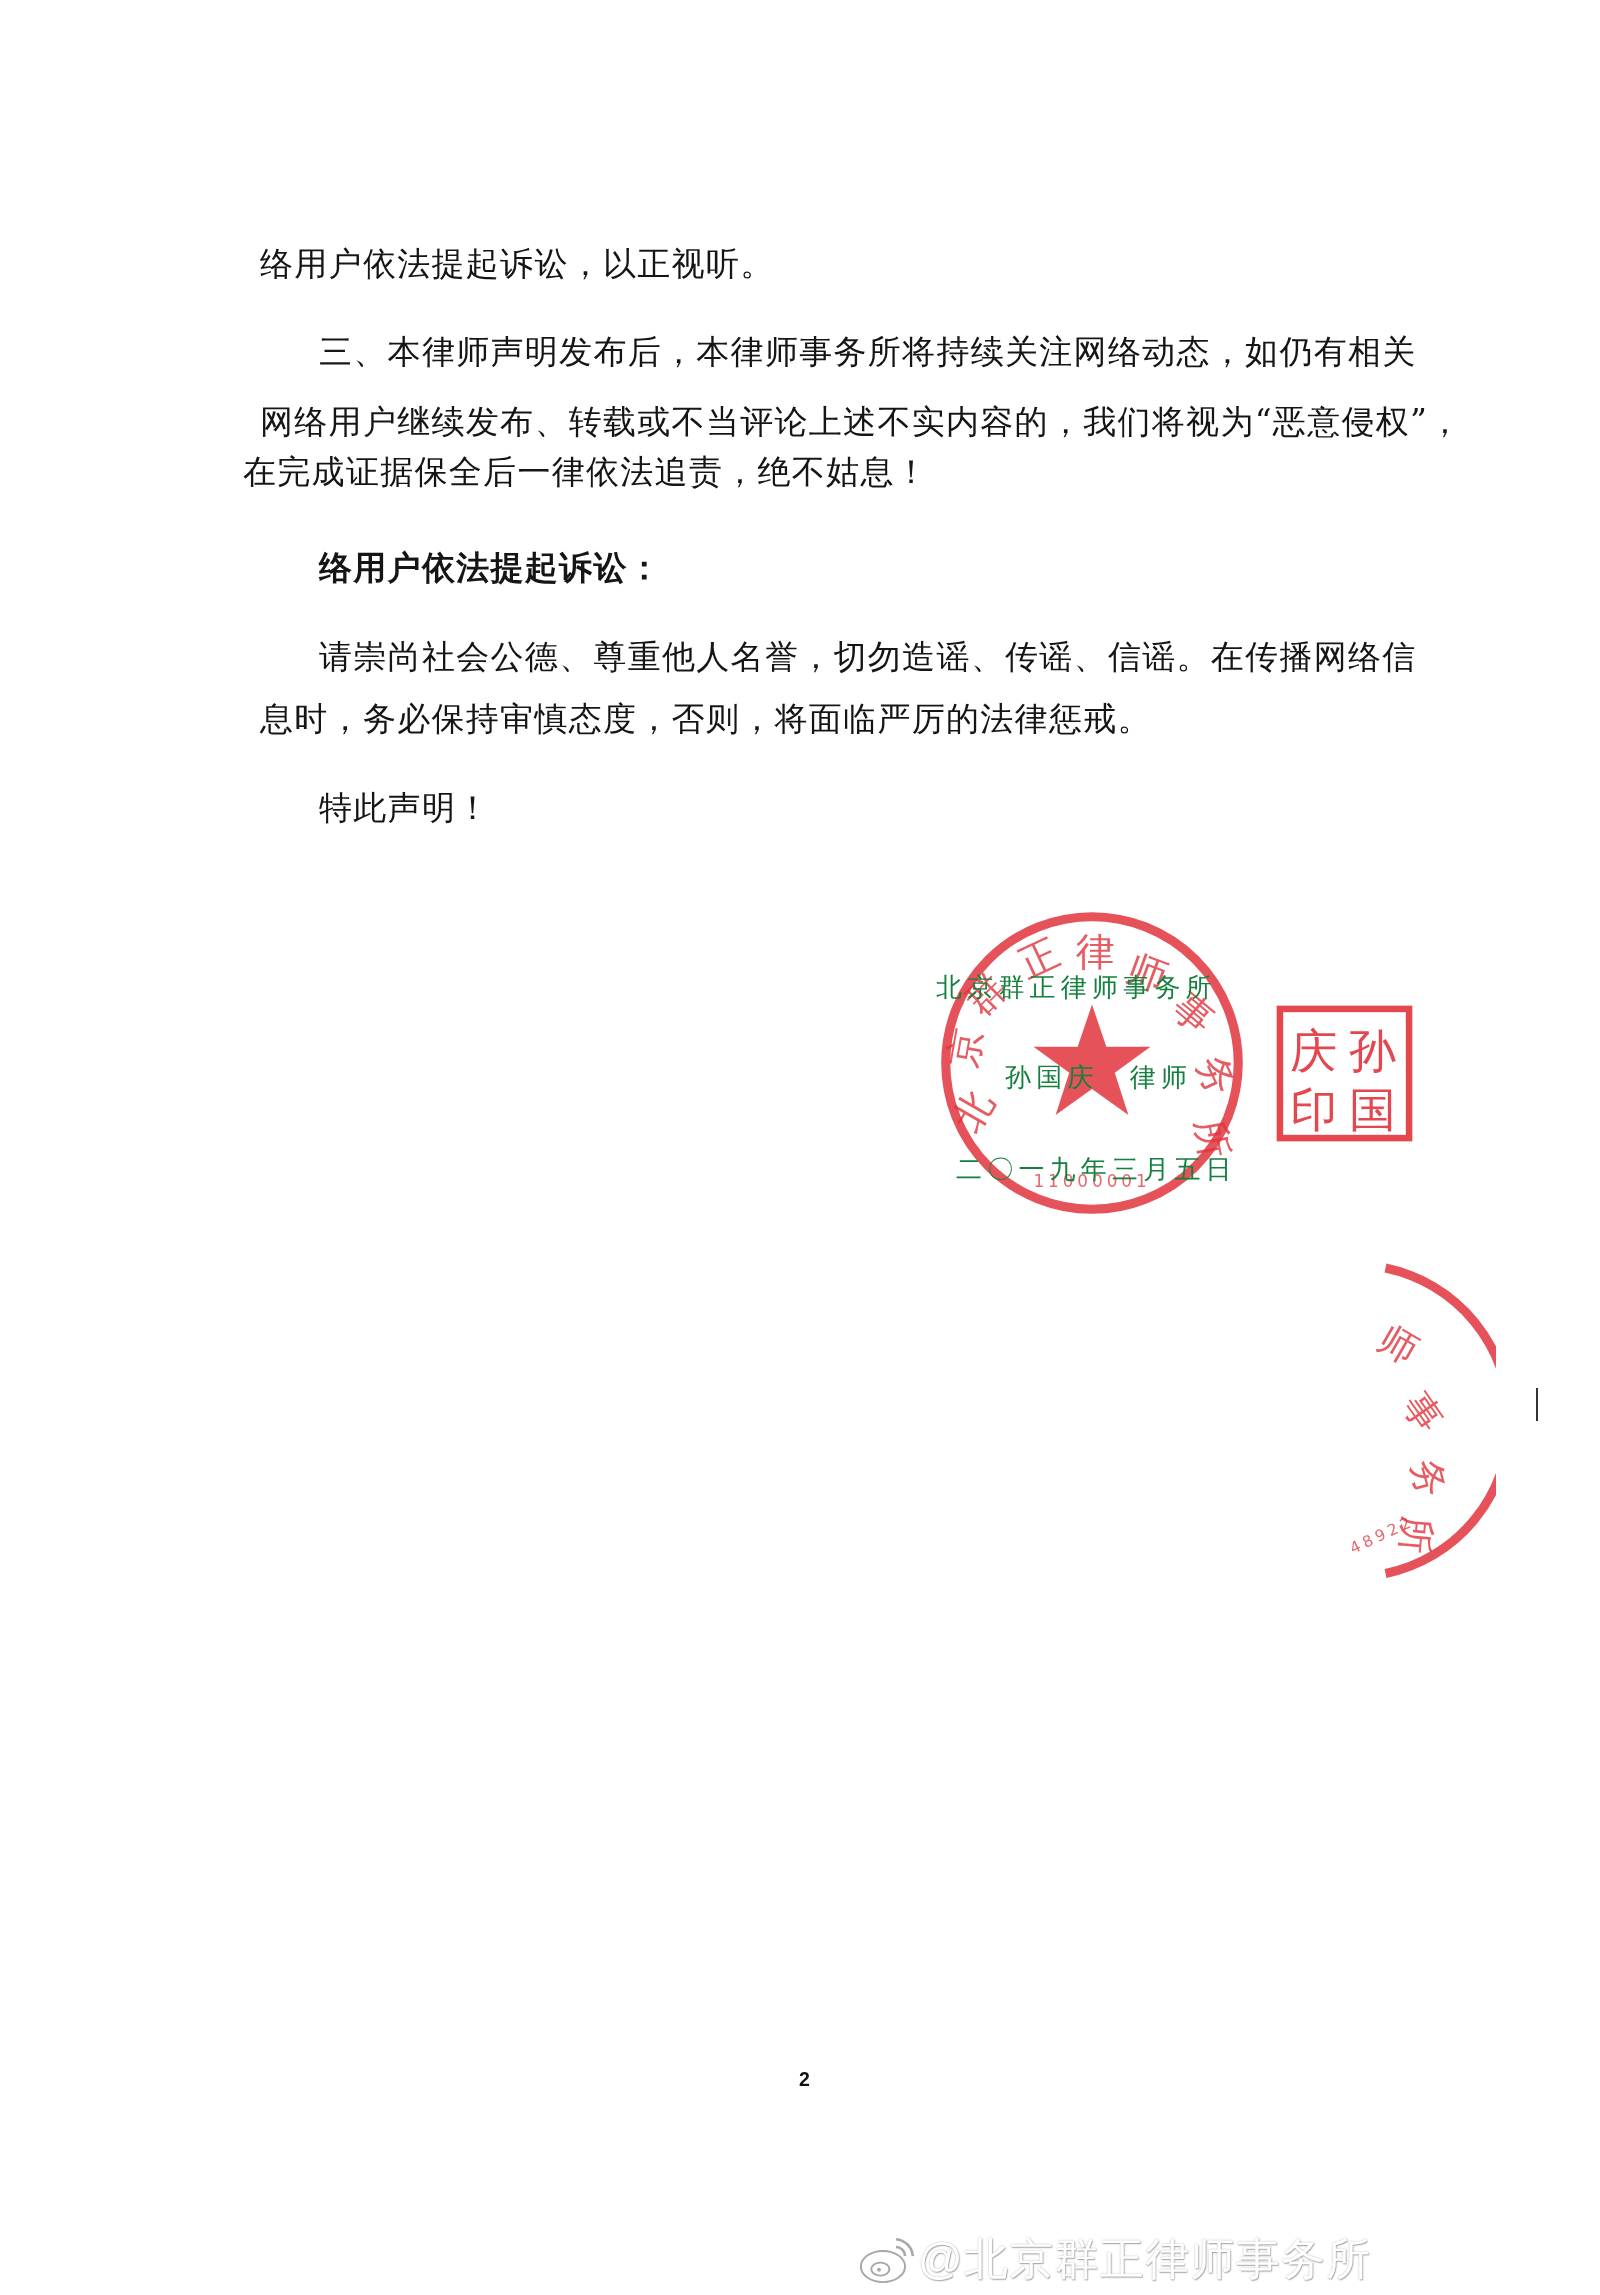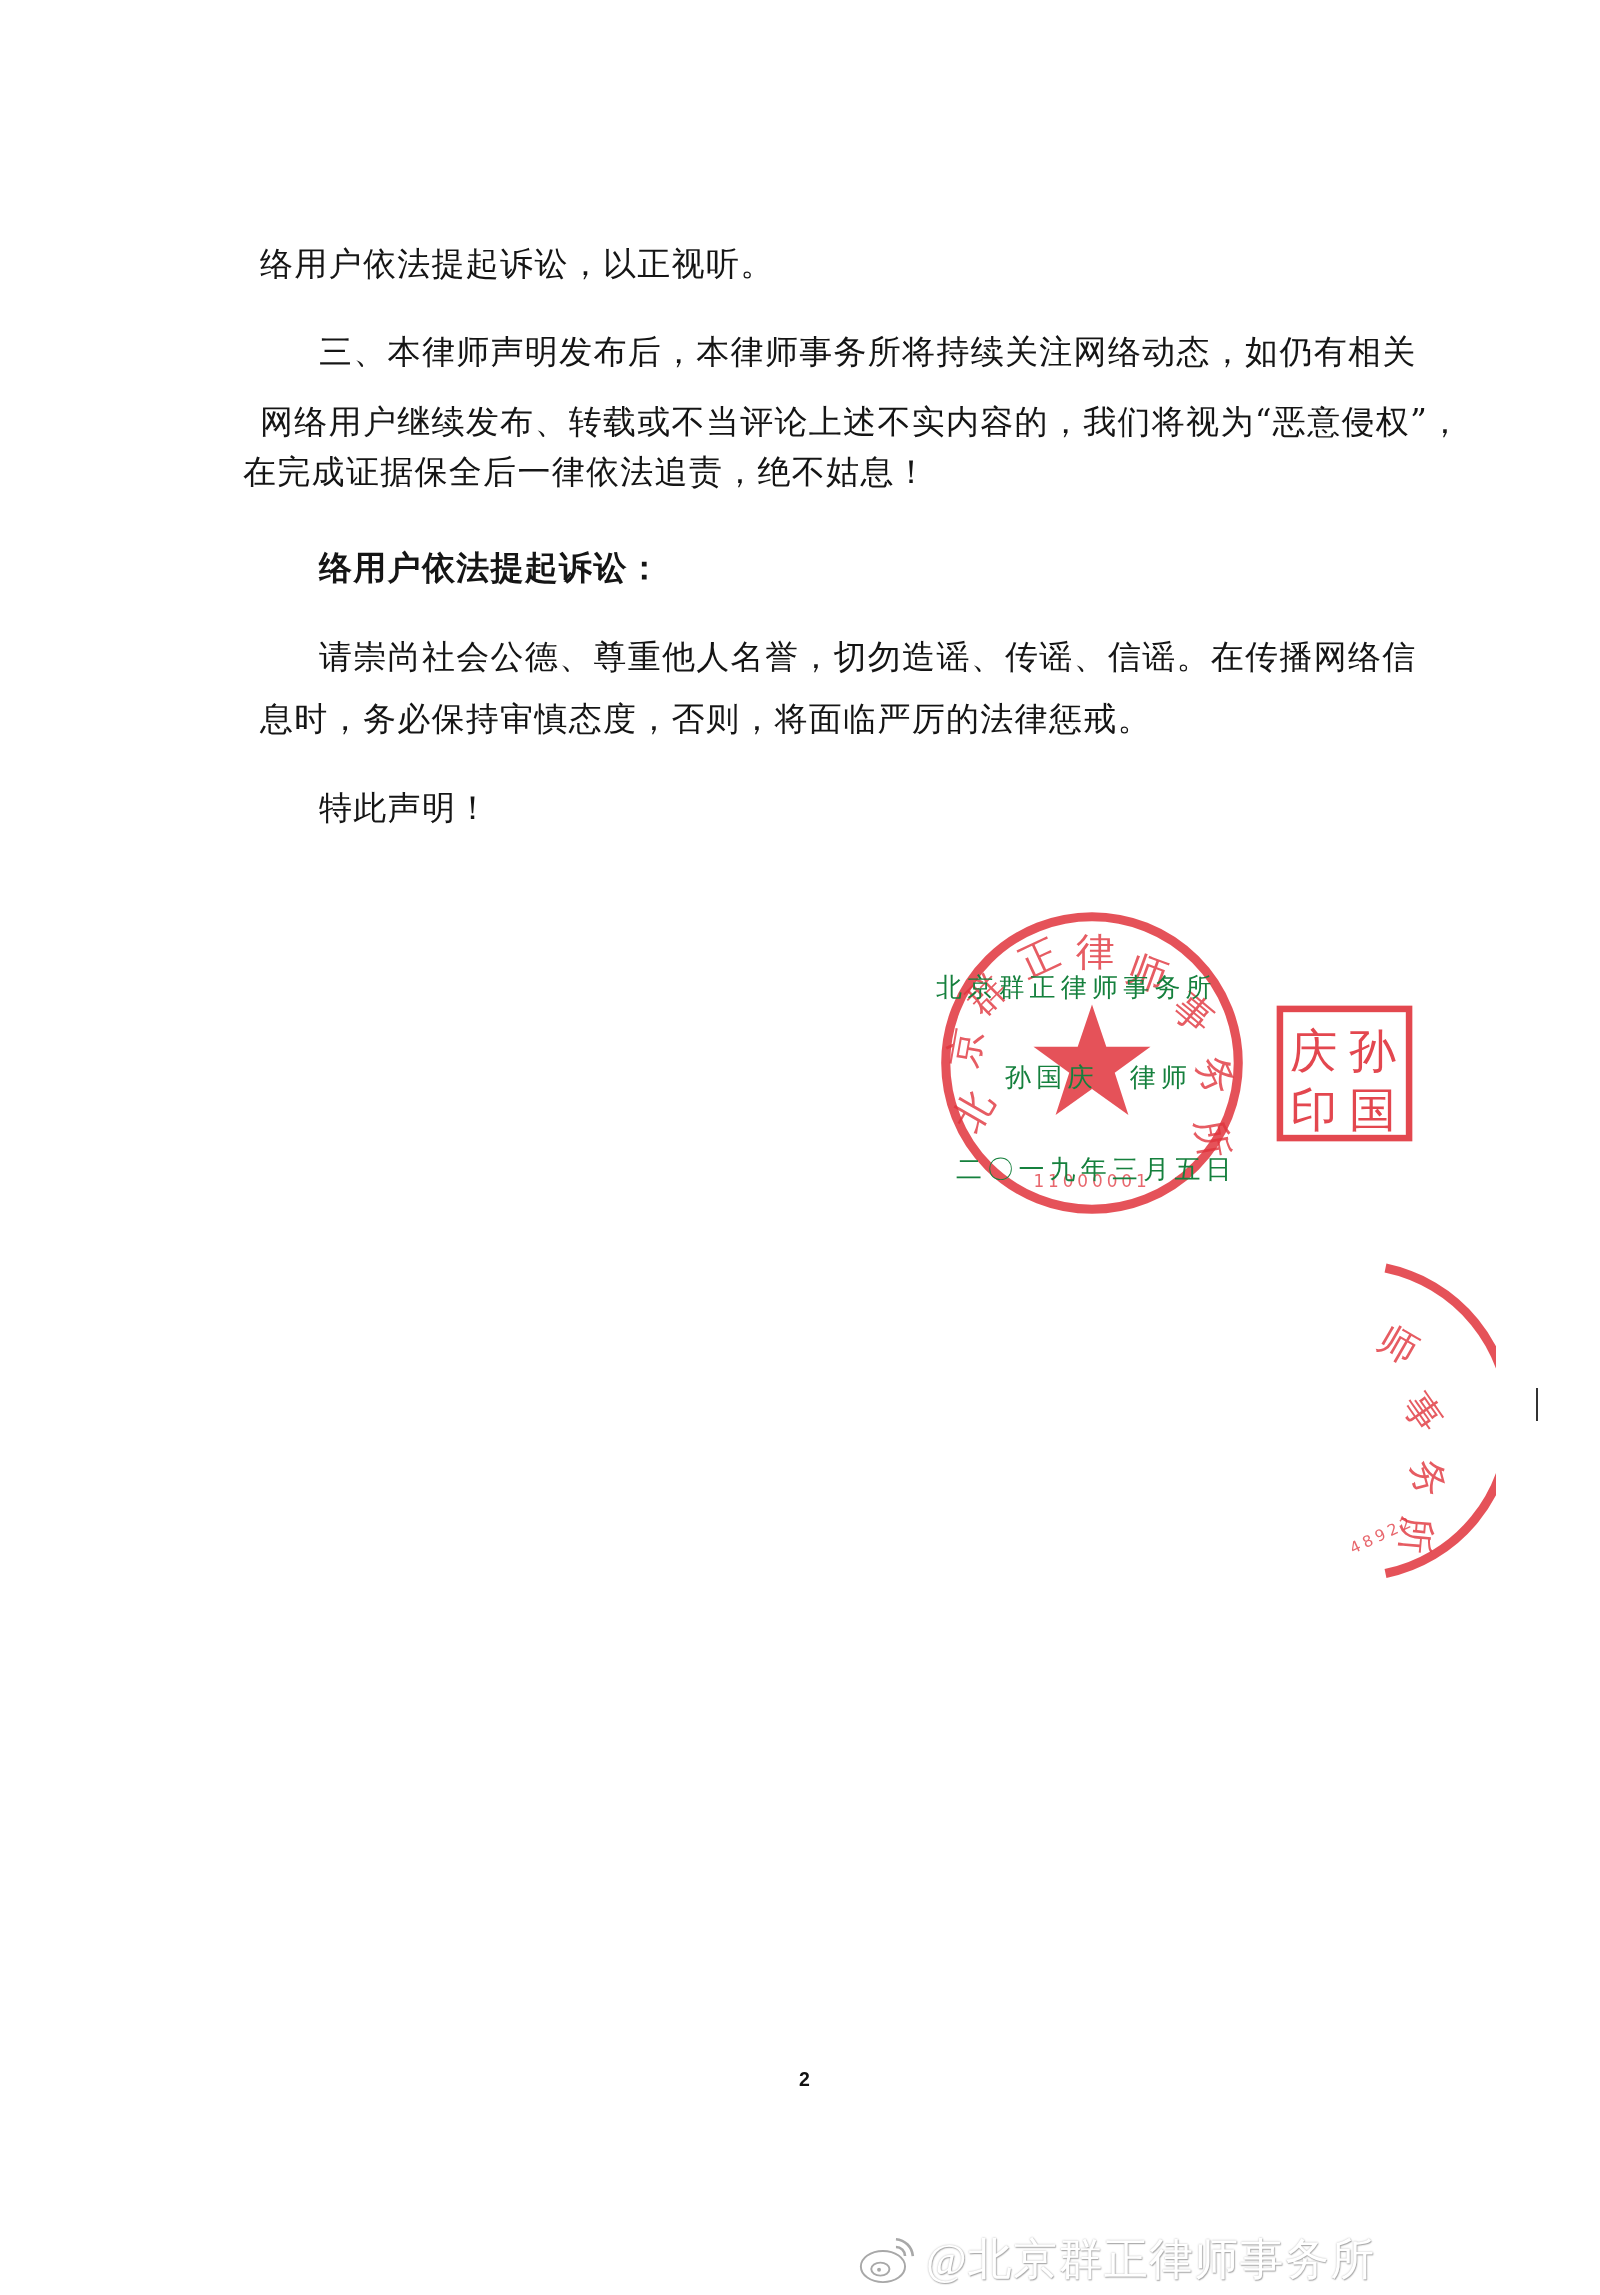--- a/index.html
+++ b/index.html
@@ -6,22 +6,22 @@
   body { width: 1601px; height: 2295px; position: relative; overflow: hidden;
          font-family: "DejaVu Serif", "Liberation Serif", serif; color: #111; }
   .page { position: absolute; left: 0; top: 0; width: 1601px; height: 2295px; background: #fff; padding-left: 40px; }
   .line { position: absolute; font-size: 33px; line-height: 39px; white-space: nowrap; letter-spacing: 1.3px; color: #151515; }
   .bold { font-weight: bold; }
   .sig { position: absolute; font-size: 26px; line-height: 33px; white-space: nowrap; letter-spacing: 5.2px; color: #15803d;
          font-family: "DejaVu Sans", "Liberation Sans", sans-serif; z-index: 5; }
   .pagenum { position: absolute; left: 799px; top: 2068px; font-size: 19.5px; font-family: "Liberation Sans", sans-serif; font-weight: bold; }
   .seal { position: absolute; z-index: 2; }
   .watermark { position: absolute; left: 858px; top: 2230px; font-size: 44px; color: #ffffff;
-               font-family: Liberation Serif, serif; letter-spacing: 1.3px;
-               text-shadow: 0 0 2px #bdbdbd, 0.7px 0.7px 1.3px #9a9a9a; display: flex; align-items: center; gap: 9px; }
+               font-family: Liberation Sans, sans-serif; letter-spacing: 1.3px;
+               text-shadow: 0 0 2px #bdbdbd, 0.7px 0.7px 1.3px #9a9a9a; display: flex; align-items: center; gap: 1px; }
   .wb-icon { width: 59px; height: 52px; }
 </style>
 </head>
 <body>
 
 <div class="page">
 
   <div class="line" style="left:260px; top:244px;">络用户依法提起诉讼，以正视听。</div>
 
   <div class="line" style="left:319px; top:332px;">三、本律师声明发布后，本律师事务所将持续关注网络动态，如仍有相关</div>

